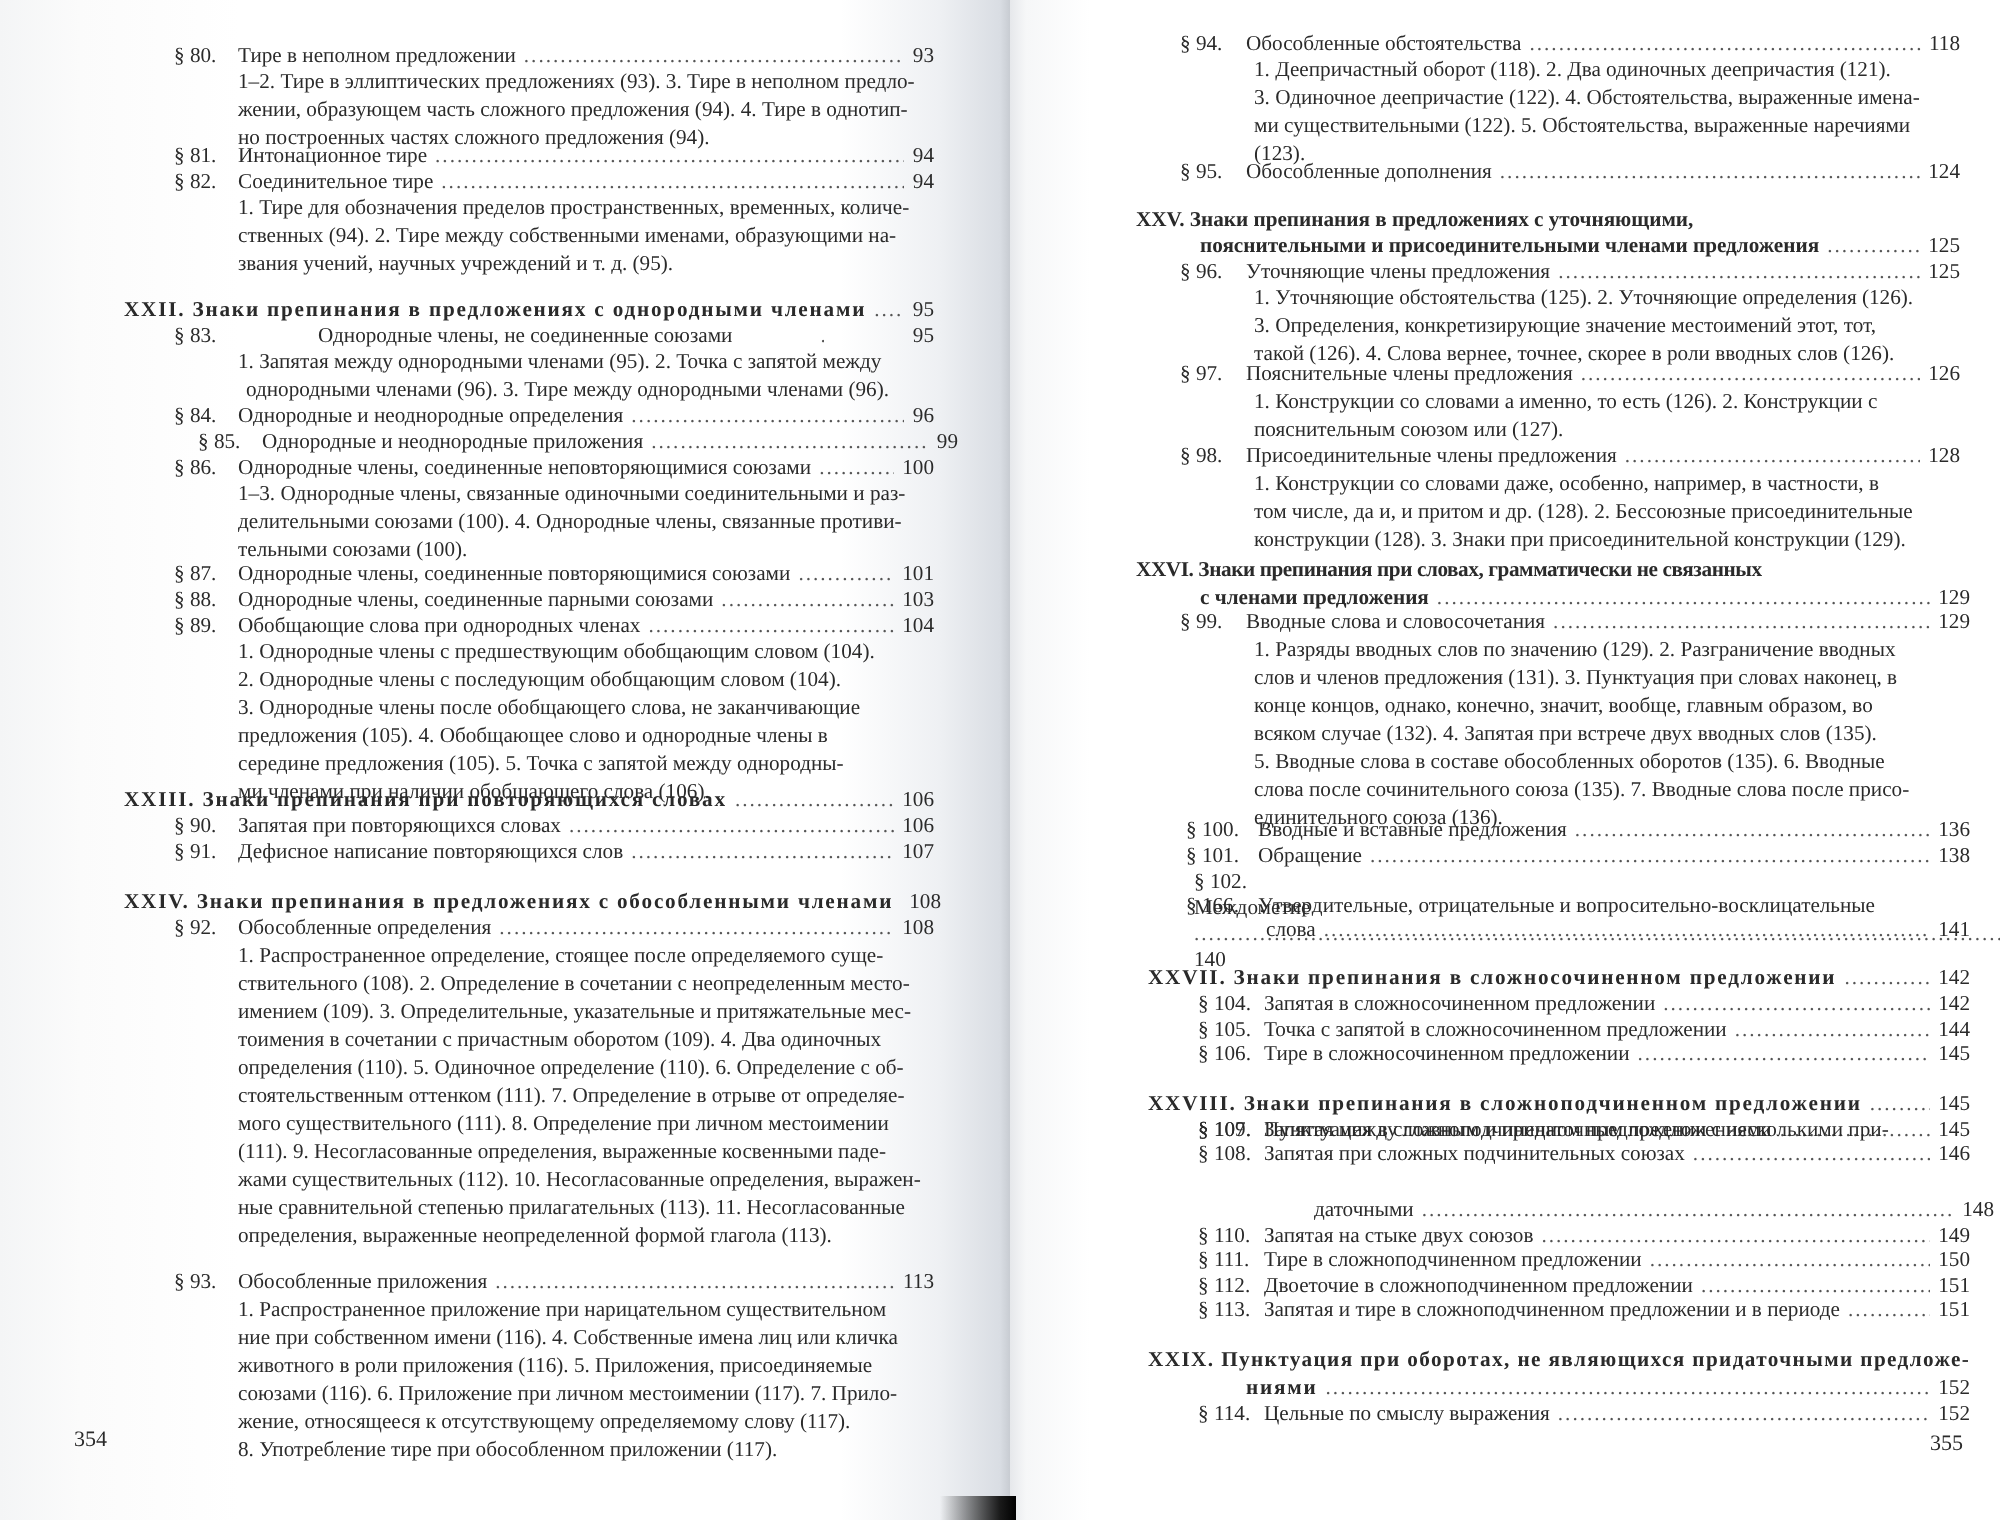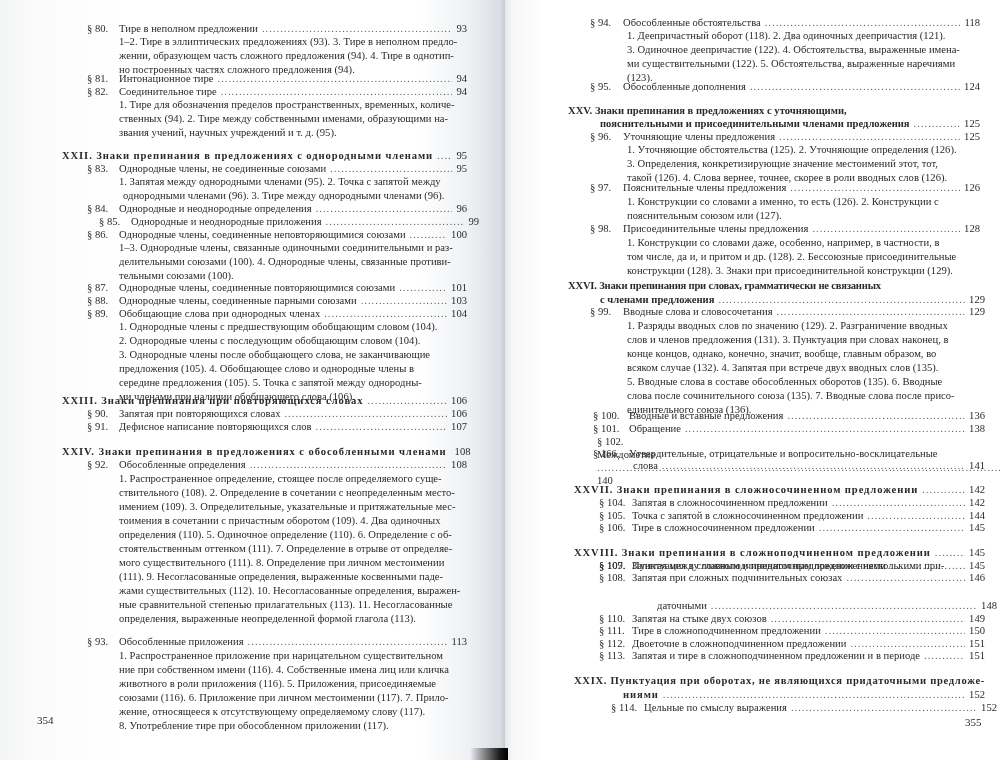--- a/index.html
+++ b/index.html
@@ -60,21 +60,21 @@
     <span class="line">ственных (94). 2. Тире между собственными именами, образующими на-</span>
     <span class="line">звания учений, научных учреждений и т. д. (95).</span>
   </div>
 
   <div class="row" style="left:62px;top:149px;width:405px;">
     <span class="title chapter">XXII. Знаки препинания в предложениях с однородными членами</span>
     <span class="dots"></span>
     <span class="pg">95</span>
   </div>
 
-  <div class="row" style="left:87px;top:162px;width:380px;">
+  <div class="row" style="left:87px;top:162px;width:380px;gap:40px;">
     <span class="num" style="width:32px">§ 83.</span>
     <span class="title">Однородные члены, не соединенные союзами</span>
     <span class="dots"></span>
     <span class="pg">95</span>
   </div>
   <div class="body" style="left:119px;top:175px;width:320px;">
     <span class="line">1. Запятая между однородными членами (95). 2. Точка с запятой между</span>
     <span class="line" style="padding-left:4px">однородными членами (96). 3. Тире между однородными членами (96).</span>
   </div>
 
@@ -381,21 +381,21 @@
     <span class="dots"></span>
     <span class="pg">151</span>
   </div>
 
   <div class="ln chapter" style="left:69px;top:674px;letter-spacing:0.7px;">XXIX. Пунктуация при оборотах, не являющихся придаточными предложе-</div>
   <div class="row" style="left:118px;top:688px;width:362px;">
     <span class="title chapter">ниями</span>
     <span class="dots"></span>
     <span class="pg">152</span>
   </div>
-  <div class="row" style="left:106px;top:701px;width:386px;justify-content:center;">
+  <div class="row" style="left:94px;top:701px;width:386px;justify-content:center;">
     <span class="num" style="width:33px">§ 114.</span>
     <span class="title">Цельные по смыслу выражения</span>
     <span class="dots"></span>
     <span class="pg">152</span>
   </div>
 
   <div class="folio" style="left:460px;top:716px;">355</div>
 </div>
 
 <div class="spine-dark"></div>

